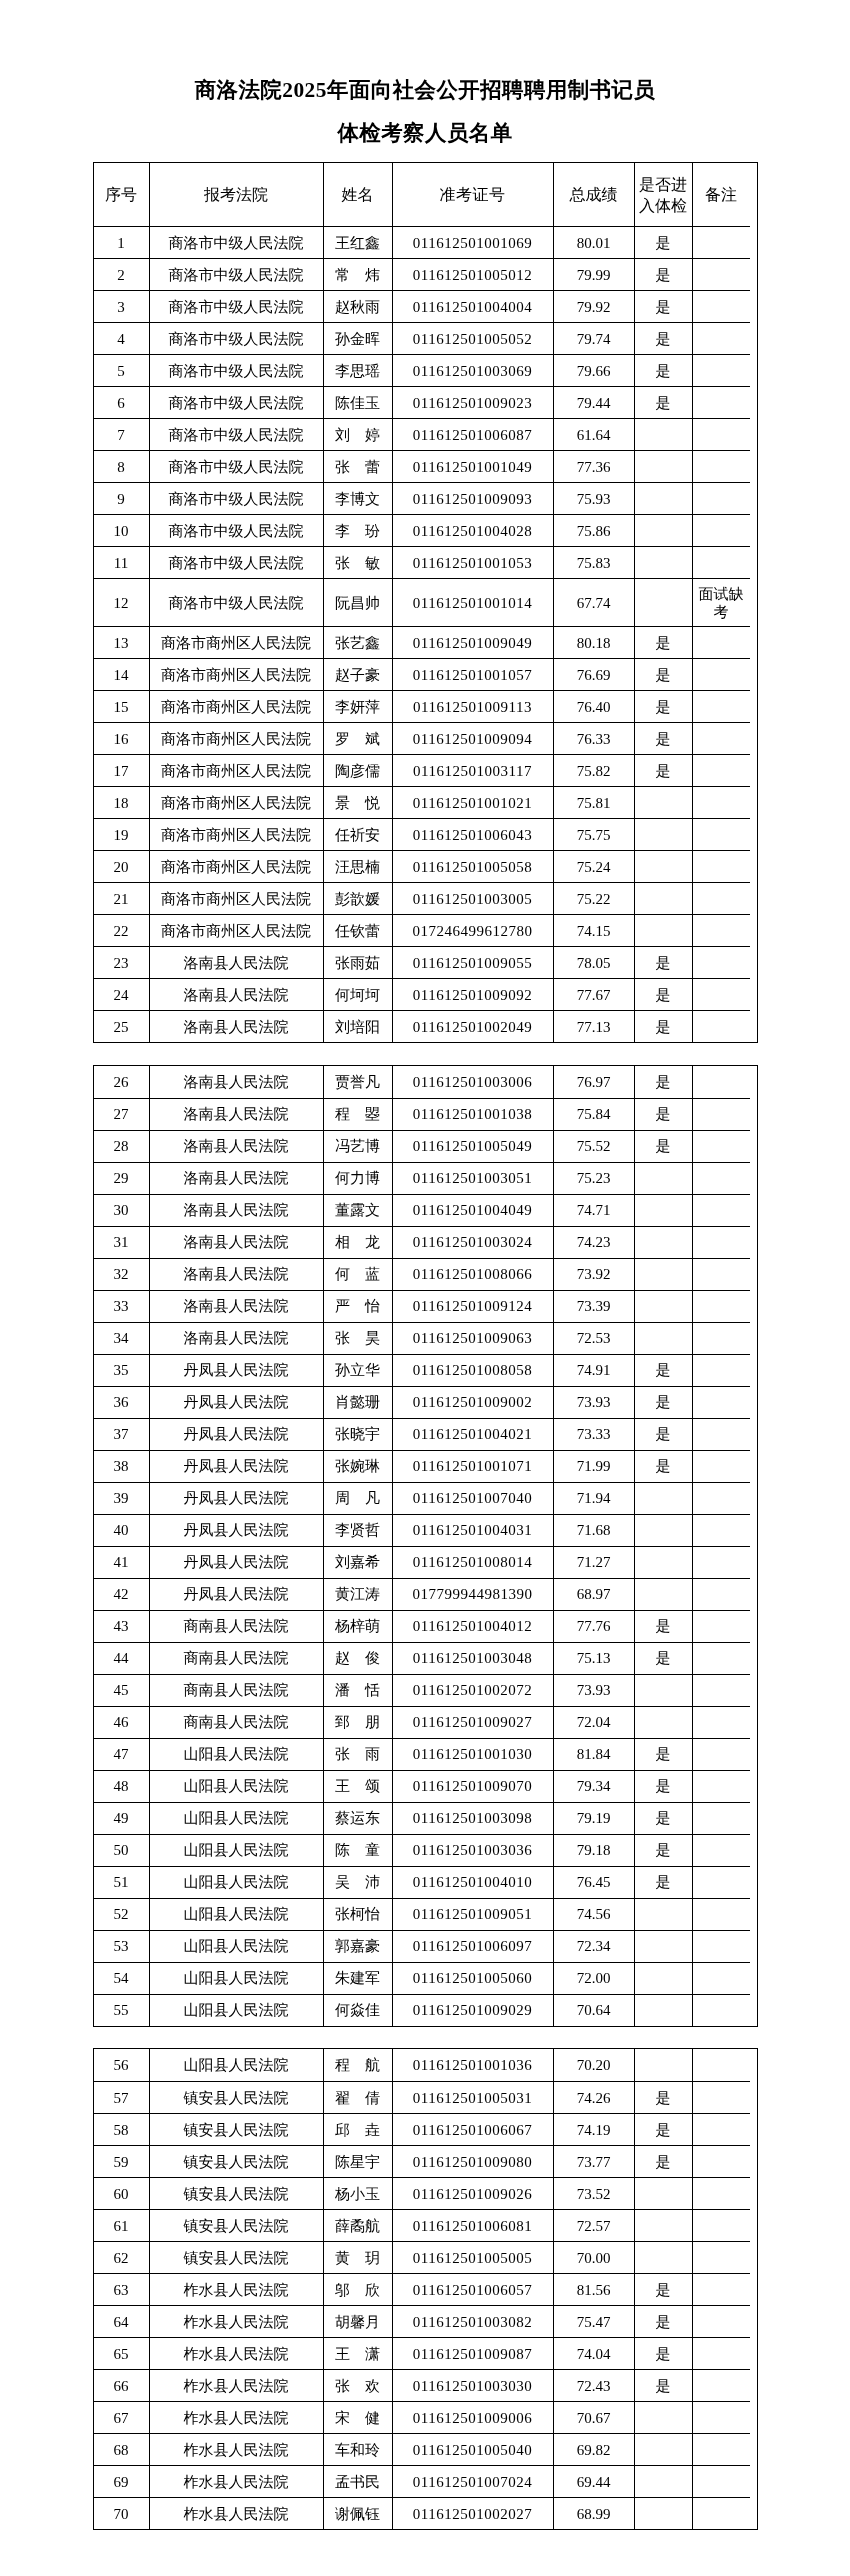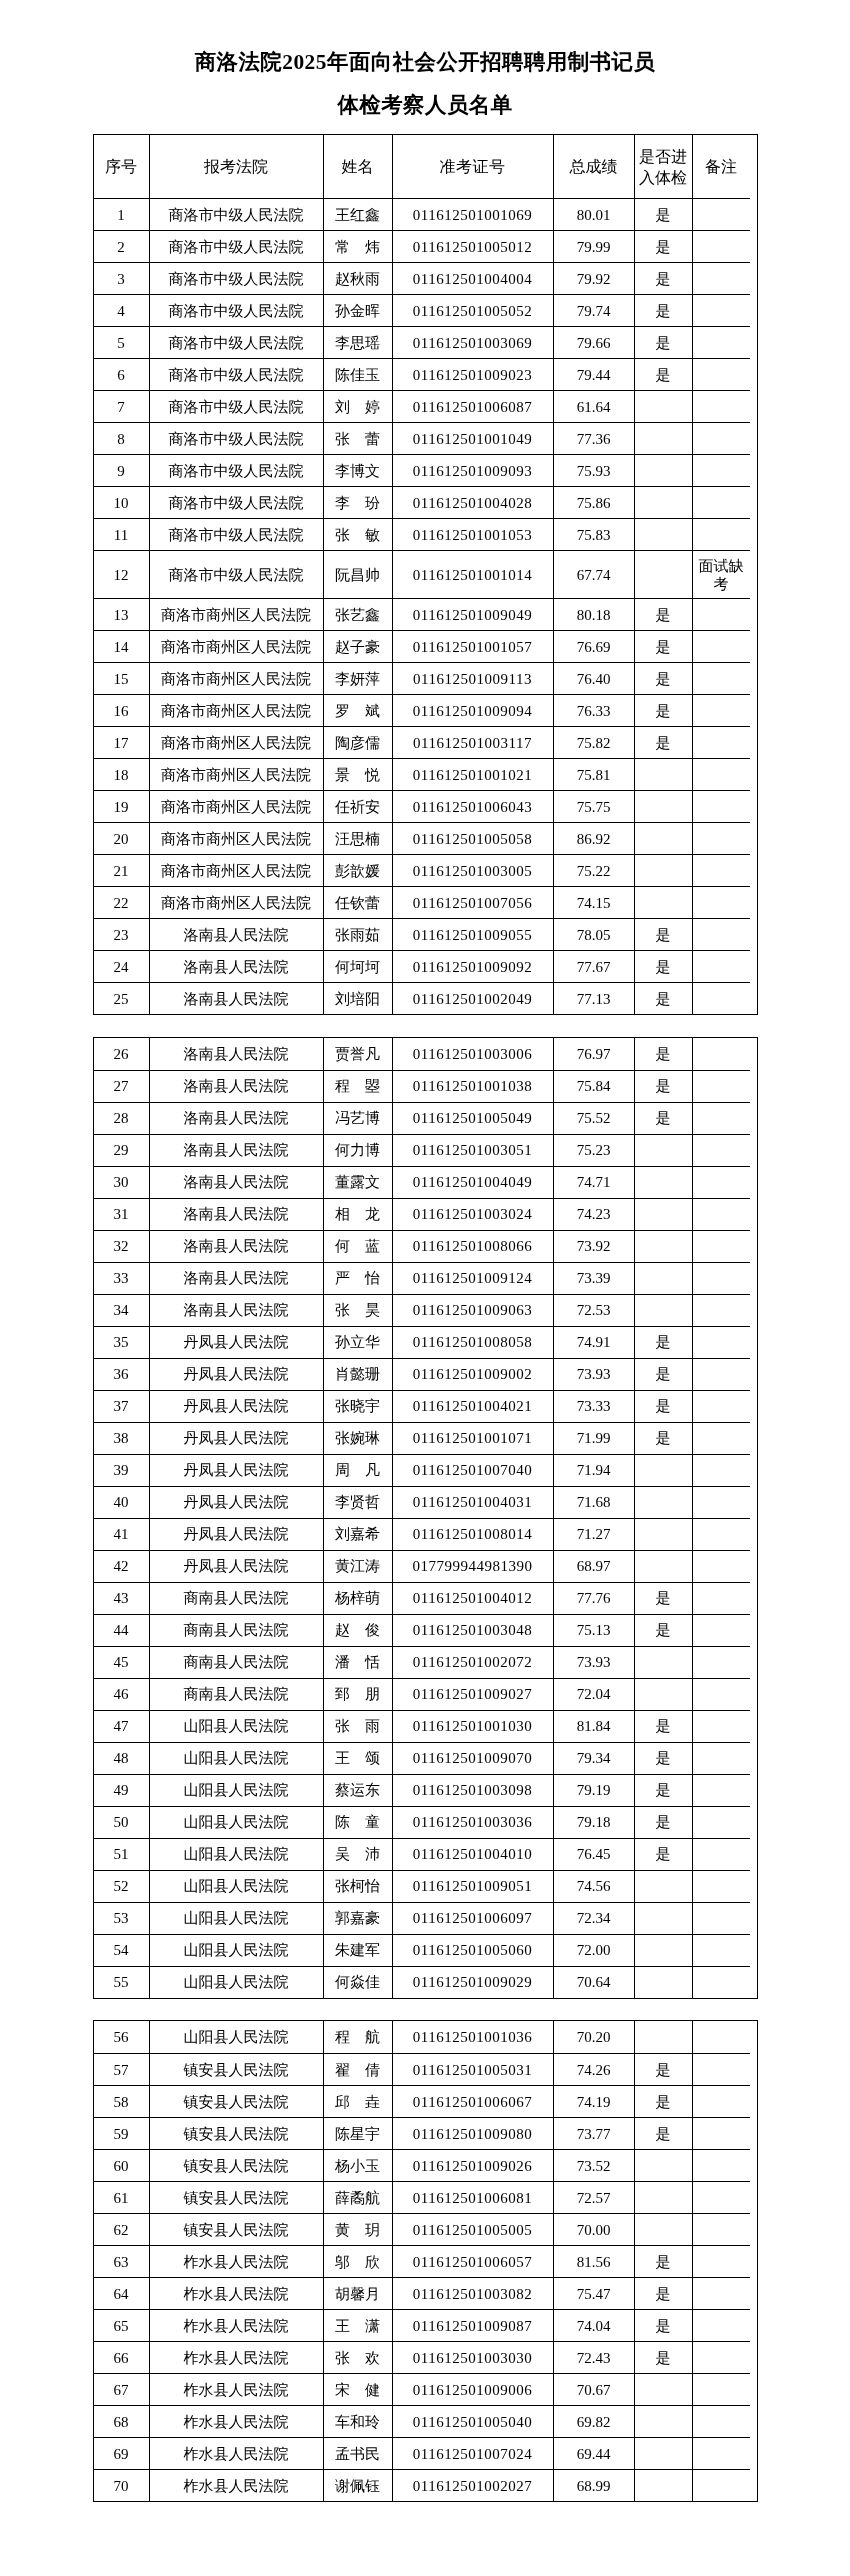--- a/index.html
+++ b/index.html
@@ -1,17 +1,17 @@
 <!DOCTYPE html>
 <html style="font-size:8.6px"><head>
 <meta charset="utf-8">
 <style>
   html,body{margin:0;padding:0;background:#ffffff;color:#000;}
   body{font-family:"Liberation Serif","DejaVu Serif",serif;}
-  .page{width:818px;height:2576px;margin:0 auto;background:#fff;position:relative;box-sizing:border-box;padding-top:51px;}
+  .page{width:818px;height:2576px;margin:0 auto;background:#fff;position:relative;box-sizing:border-box;padding-top:79px;}
   .title{width:100%;text-align:center;font-size:21.4px;font-weight:bold;line-height:23.6px;margin:0;letter-spacing:0.5px;}
   .title.second{margin-top:19.3px;text-align:center;}
   .table-wrap{width:665px;margin:17px auto 0 auto;}
   .section{border:1.1px solid #000;box-sizing:border-box;background:#fff;}
   .section + .section{margin-top:21.4px;}
   .tr{display:flex;width:100%;box-sizing:border-box;}
   .tr + .tr .td{border-top:0.5px solid #000;}
   .td{box-sizing:border-box;display:flex;align-items:center;justify-content:center;text-align:center;font-size:15px;line-height:18px;min-height:32px;padding:1.1px 2.1px;overflow:hidden;}
   .td + .td{border-left:0.5px solid #000;}
   .header .td{min-height:63px;font-size:16px;}
@@ -216,38 +216,38 @@
     <div class="td c-ticket">011612501006043</div>
     <div class="td c-score">75.75</div>
     <div class="td c-enter"></div>
     <div class="td c-remark"></div>
   </div>
         <div class="tr row">
     <div class="td c-no">20</div>
     <div class="td c-court">商洛市商州区人民法院</div>
     <div class="td c-name">汪思楠</div>
     <div class="td c-ticket">011612501005058</div>
-    <div class="td c-score">86.92</div>
+    <div class="td c-score">75.24</div>
     <div class="td c-enter"></div>
     <div class="td c-remark"></div>
   </div>
         <div class="tr row">
     <div class="td c-no">21</div>
     <div class="td c-court">商洛市商州区人民法院</div>
     <div class="td c-name">彭歆媛</div>
     <div class="td c-ticket">011612501003005</div>
     <div class="td c-score">75.22</div>
     <div class="td c-enter"></div>
     <div class="td c-remark"></div>
   </div>
         <div class="tr row">
     <div class="td c-no">22</div>
     <div class="td c-court">商洛市商州区人民法院</div>
     <div class="td c-name">任钦蕾</div>
-    <div class="td c-ticket">011612501007056</div>
+    <div class="td c-ticket">017246499612780</div>
     <div class="td c-score">74.15</div>
     <div class="td c-enter"></div>
     <div class="td c-remark"></div>
   </div>
         <div class="tr row">
     <div class="td c-no">23</div>
     <div class="td c-court">洛南县人民法院</div>
     <div class="td c-name">张雨茹</div>
     <div class="td c-ticket">011612501009055</div>
     <div class="td c-score">78.05</div>

